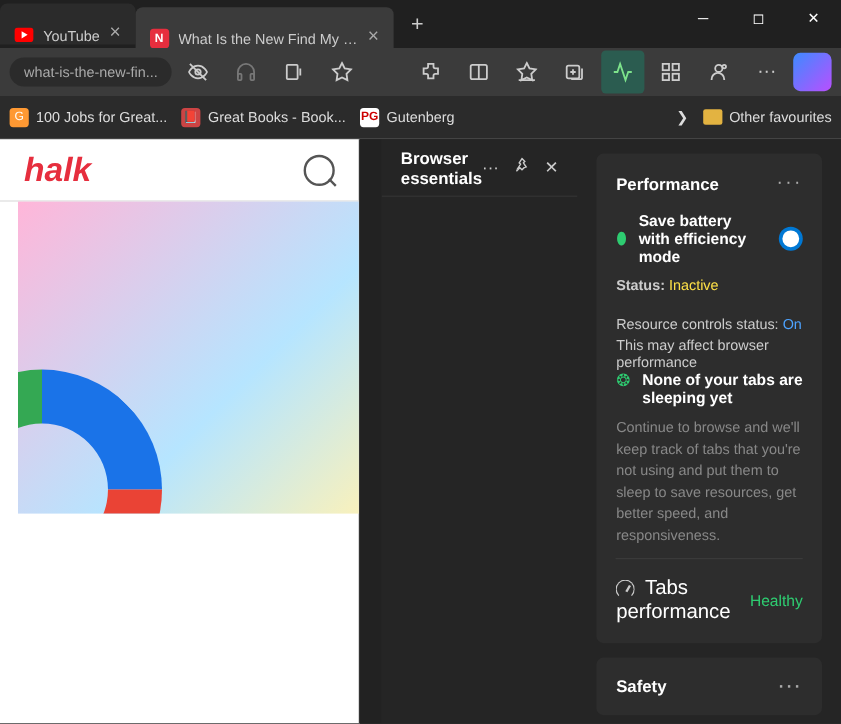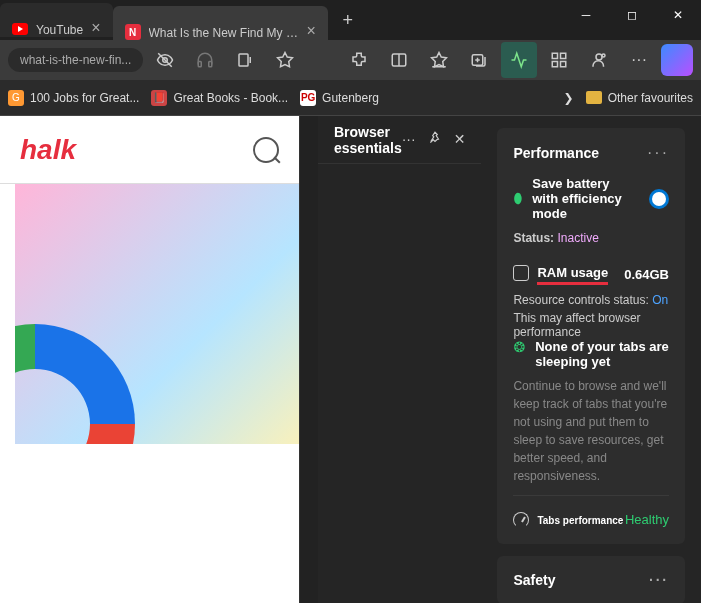--- a/index.html
+++ b/index.html
@@ -24,21 +24,21 @@
 .tb-spacer { flex: 1; }
 .copilot { width: 32px; height: 32px; background: linear-gradient(135deg, #3d8bff, #b94fff); border-radius: 6px; }
 
 .bookmarks { height: 36px; background: #2b2b2b; display: flex; align-items: center; padding: 0 8px; gap: 12px; border-bottom: 1px solid #444; }
 .bm { display: flex; align-items: center; gap: 6px; color: #ddd; font-size: 12px; cursor: pointer; white-space: nowrap; }
 .bm .icon { width: 16px; height: 16px; background: #555; border-radius: 3px; display: flex; align-items: center; justify-content: center; font-size: 10px; }
 .bm-fold { width: 16px; height: 13px; background: #e3b341; border-radius: 2px; }
 
 .main { display: flex; height: calc(100% - 116px); }
 .page { width: 300px; background: #fff; color: #000; position: relative; overflow: hidden; border-right: 1px solid #333; }
-.page-header { height: 68px; display: flex; align-items: center; padding: 0 20px; border-bottom: 1px solid #ddd; justify-content: space-between; }
+.page-header { height: 52px; display: flex; align-items: center; padding: 0 20px; border-bottom: 1px solid #ddd; justify-content: space-between; }
 .logo { font-size: 28px; font-weight: 800; color: #e62e3e; font-style: italic; }
 .search-circ { width: 26px; height: 26px; border: 2px solid #555; border-radius: 50%; position: relative; }
 .search-circ::after { content: ''; position: absolute; width: 8px; height: 2px; background: #555; transform: rotate(45deg); right: -4px; bottom: 0; }
 .page-title { padding: 30px 0 30px 0; font-size: 30px; font-weight: 700; line-height: 1.3; text-align: center; }
 .page-image { height: 260px; background: linear-gradient(135deg, #ffb6d9 0%, #b6e5ff 60%, #fff2b6 100%); margin: 0 -20px 0 15px; position: relative; overflow: hidden; }
 .donut { position: absolute; left: -80px; bottom: -80px; width: 200px; height: 200px; border-radius: 50%; border: 45px solid transparent; border-top-color: #1a73e8; border-right-color: #ea4335; border-bottom-color: #fbbc04; border-left-color: #34a853; transform: rotate(45deg); }
 
 .scroll-gutter { width: 18px; background: #222; }
 
 .panel { flex: 1; background: #252525; display: flex; overflow: hidden; }
@@ -51,21 +51,21 @@
 .card { background: #2d2d2d; border-radius: 6px; padding: 16px; margin-bottom: 12px; }
 .card-head { display: flex; justify-content: space-between; align-items: center; margin-bottom: 14px; }
 .card-title { font-size: 14px; font-weight: 600; }
 .dots { color: #aaa; letter-spacing: 2px; cursor: pointer; }
 
 .perf-row { display: flex; align-items: center; gap: 10px; margin-bottom: 10px; }
 .leaf { color: #2ecc71; font-size: 14px; }
 .toggle { width: 40px; height: 20px; background: #0078d4; border-radius: 10px; position: relative; cursor: pointer; margin-left: auto; }
 .toggle::after { content: ''; width: 14px; height: 14px; background: #fff; border-radius: 50%; position: absolute; right: 3px; top: 3px; }
 .status-line { font-size: 12px; color: #ccc; margin-bottom: 18px; }
-.status-line .val { color: #f0abfc; }
+.status-line .val { color: #fde047; }
 
 .ram-row { display: flex; justify-content: space-between; align-items: center; margin-bottom: 4px; }
 .ram-label { font-size: 13px; font-weight: 600; border-bottom: 3px solid #e62e3e; padding-bottom: 2px; display: inline-block; }
 .chip-ic { width: 16px; height: 16px; border: 1.5px solid #ccc; border-radius: 3px; display: inline-block; margin-right: 8px; vertical-align: middle; position: relative; }
 .chip-ic::before, .chip-ic::after { content: ''; position: absolute; background: #ccc; }
 .ram-val { font-size: 13px; font-weight: 600; }
 .rcs { font-size: 12px; color: #ccc; margin-top: 8px; }
 .rcs a { color: #4da3ff; text-decoration: none; cursor: pointer; }
 .warn { font-size: 12px; color: #ccc; margin-top: 4px; }
 
@@ -253,38 +253,34 @@
         </div>
         <div class="perf-row">
           <span class="leaf">⬮</span>
           <span style="font-size:13px;font-weight:600">Save battery with efficiency mode</span>
           <div class="toggle"></div>
         </div>
         <div class="status-line">
           <b>Status:</b> <span class="val">Inactive</span>
         </div>
 
-        <div class="ram-row">
-          <div><span class="chip-ic"></span><span class="ram-label">RAM usage</span></div>
-          <div class="ram-val">0.64GB</div>
-        </div>
         <div class="rcs"><span>Resource controls status:</span> <a>On</a></div>
         <div class="warn">This may affect browser performance</div>
 
 
         <div class="sleep-row">
           <span class="leaf">❂</span>
           <div>
             <div class="sleep-title">None of your tabs are sleeping yet</div>
           </div>
         </div>
         <div class="sleep-desc">Continue to browse and we'll keep track of tabs that you're not using and put them to sleep to save resources, get better speed, and responsiveness.</div>
 
         <div class="perf-foot">
-          <div><span class="speedo"></span><span style="font-size:10px;font-weight:700">Tabs performance</span></div>
+          <div><span class="speedo"></span><span style="font-size:17px;font-weight:400">Tabs performance</span></div>
           <div class="healthy">Healthy</div>
         </div>
       </div>
 
       <div class="safety-card">
         <div class="safety-title">
           <span>Safety</span>
           <span class="dots">···</span>
         </div>
       </div>

